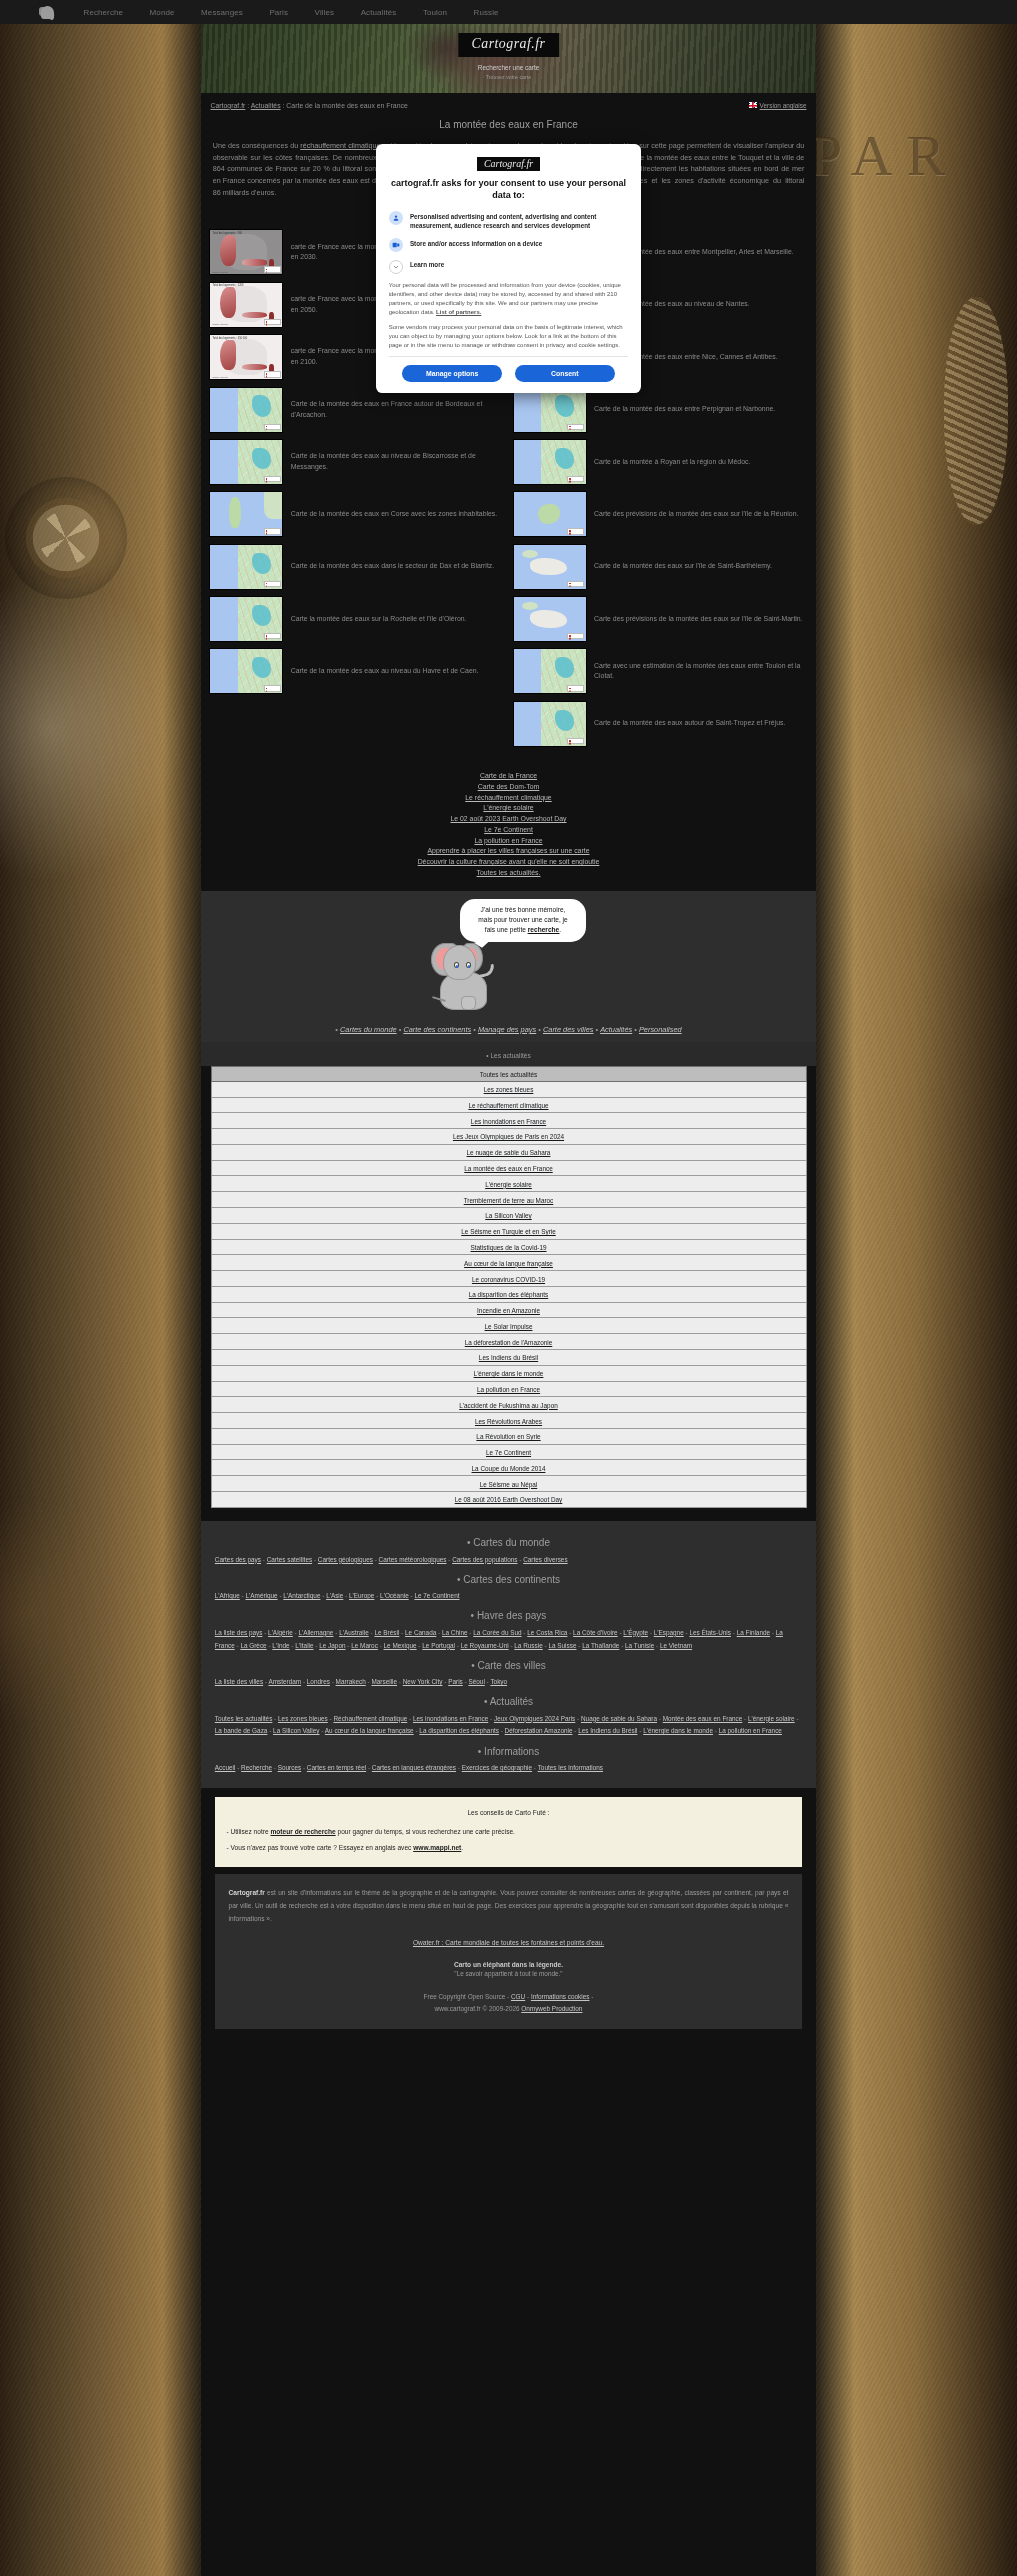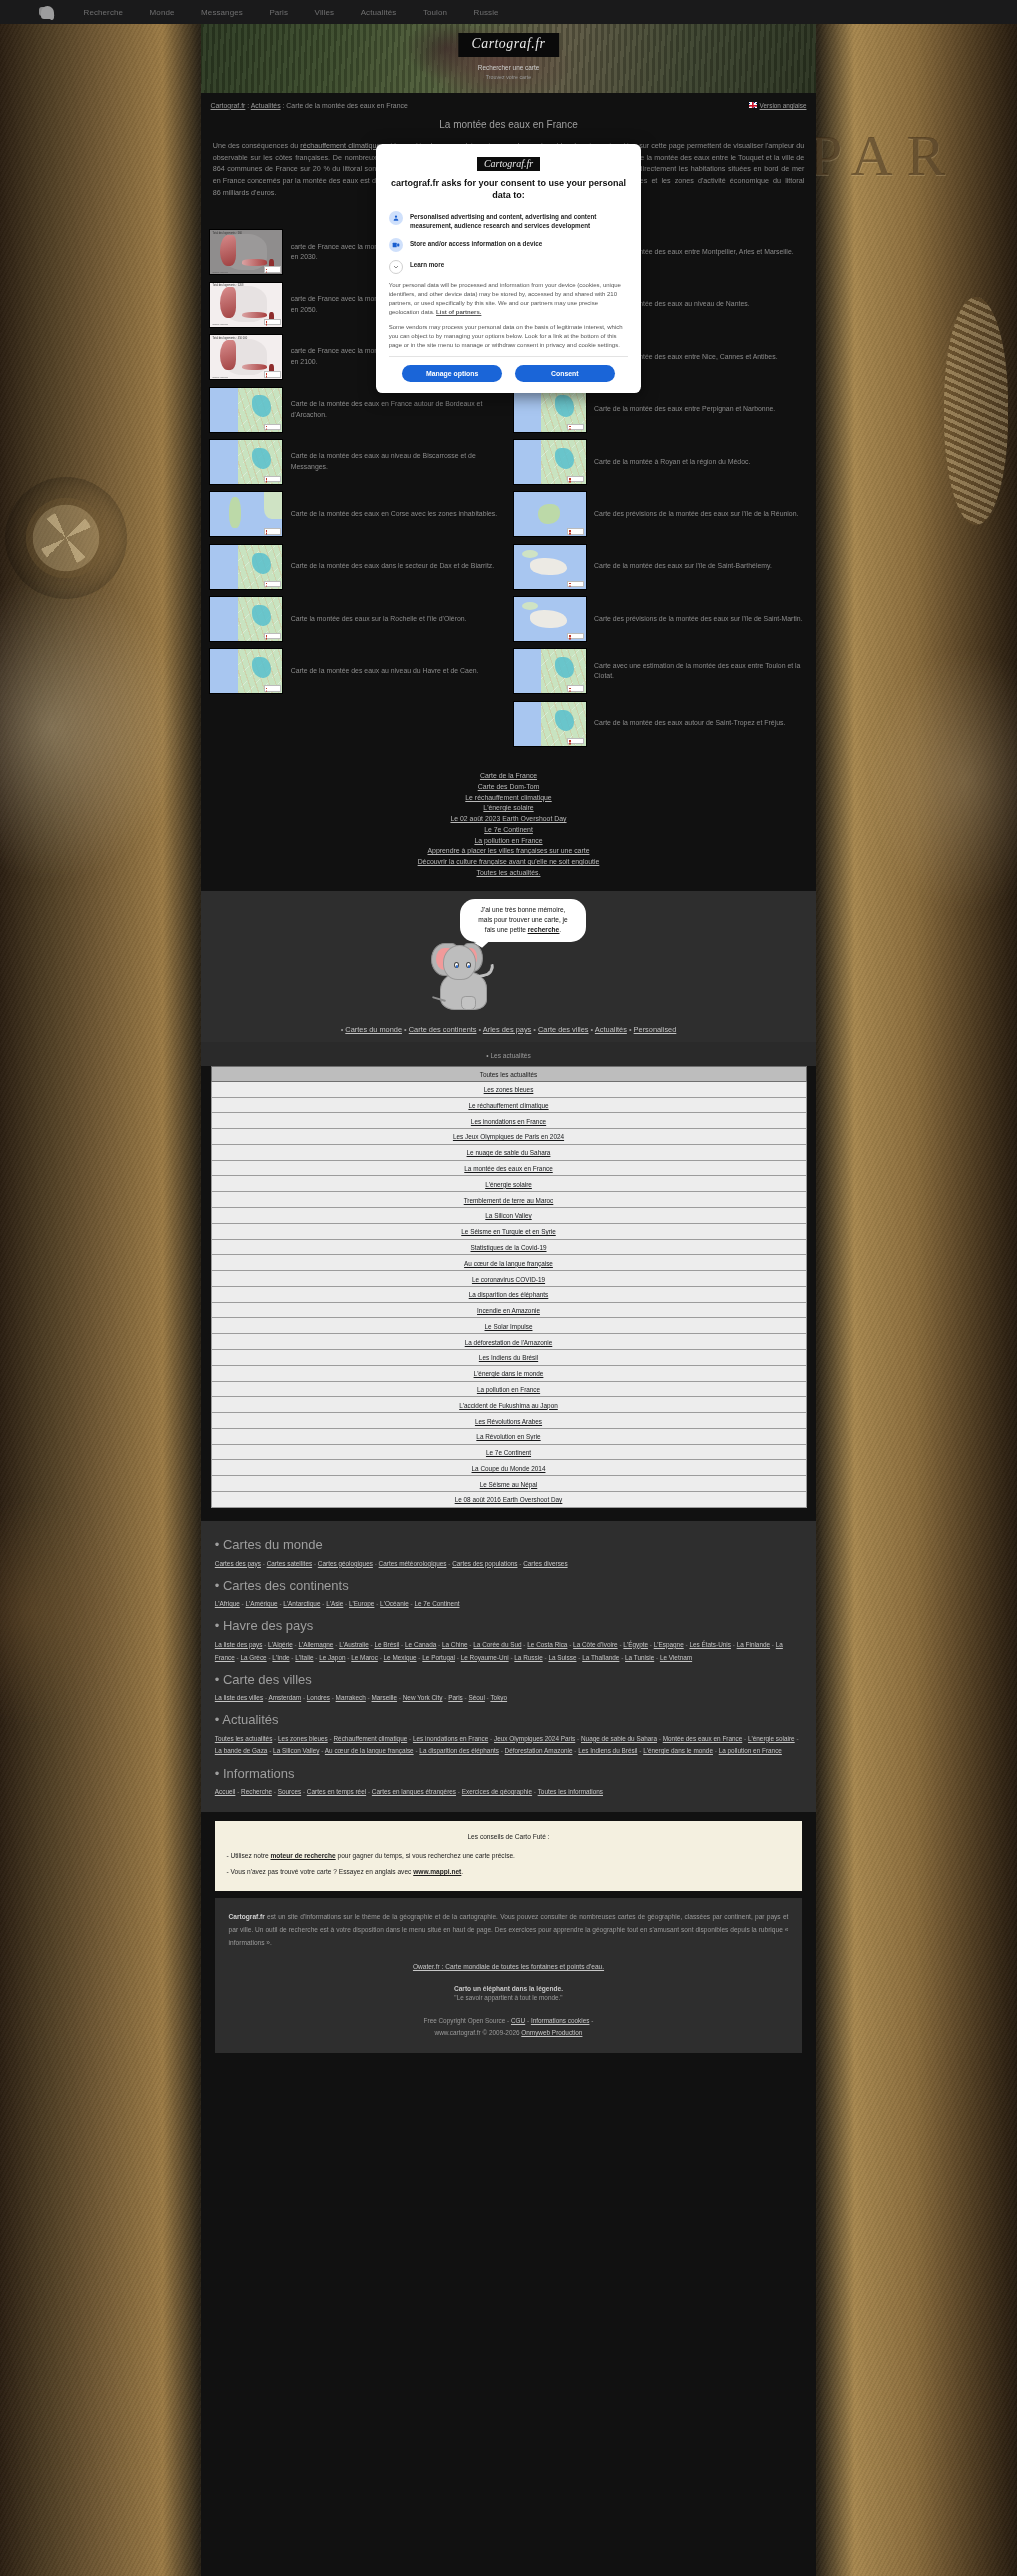--- a/index.html
+++ b/index.html
@@ -311,42 +311,42 @@
   .eleph .tail {
     position:absolute; left:1.1px; top:57px; width:13.8px; height:2.1px;
     background:#8e8e8e; border-radius:1.6px; transform: rotate(16deg);
   }
 
   
   .midnav {
     background:#2e2e2e; text-align:center; padding: 7.4px 0 8.5px;
     color:#9a9a9a; font-size:7.4px;
   }
-  .midnav a { color:#c2c2c2; text-decoration: underline; }
+  .midnav a { color:#c2c2c2; text-decoration: underline; font-style: italic; }
   .sectitle {
     background:#2a2a2a; text-align:center; color:#9a9a9a;
     font-size:6.6px; padding: 9.5px 0 7.4px;
   }
 
   
   .tablewrap { padding: 0 9.5px 12.7px; }
   table.news { width:100%; border-collapse: collapse; }
   table.news th {
     background:#bdbdbd; color:#1a1a1a; font-size:6.4px; font-weight:400;
     padding: 3.2px 0; border:0.5px solid #6f6f6f;
   }
   table.news td {
     background:#ededed; text-align:center; padding: 2.4px 0;
     border:0.5px solid #9c9c9c;
   }
   table.news td a { color:#16181a; font-size:6.4px; text-decoration: underline; }
 
   
   .sitemap { background:#2e2e2e; padding: 9.5px 13.8px 13.8px; }
-  .sm-h { color:#9e9e9e; font-size:13px; margin: 7.4px 0 5.3px; }
+  .sm-h { color:#9e9e9e; font-size:10px; margin: 7.4px 0 5.3px; text-align: center; }
   .sm-links { font-size:6.4px; line-height:2.0; color:#8f8f8f; }
   .sm-links a { color:#c6c6c6; text-decoration: underline; }
   .sm-sep { color:#8f8f8f; }
 
   
   .tips {
     margin: 8.5px 13.8px 0; background:#f4f0e0; color:#1c1c1c;
     padding: 8.5px 11.7px 10.6px; font-size:6.6px; line-height: 2.4;
   }
   .tips .tips-h { text-align:center; display:block; margin-bottom:3.2px; }
@@ -664,21 +664,21 @@
           <div class="head"></div>
         <div class="eye-l"></div>
           <div class="eye-r"></div>
         <div class="trunk"></div>
           <div class="legf"></div>
           <div class="tail"></div>
       </div>
     </div>
   </div>
 
-  <div class="midnav" id="midnav"><span> • </span><a href="#">Cartes du monde</a><span> • </span><a href="#">Carte des continents</a><span> • </span><a href="#">Arles des pays</a><span> • </span><a href="#">Carte des villes</a><span> • </span><a href="#">Actualités</a><span> • </span><a href="#">Personalised</a></div>
+  <div class="midnav" id="midnav"><span> • </span><a href="#">Cartes du monde</a><span> • </span><a href="#">Carte des continents</a><span> • </span><a href="#">Manage des pays</a><span> • </span><a href="#">Carte des villes</a><span> • </span><a href="#">Actualités</a><span> • </span><a href="#">Personalised</a></div>
   <div class="sectitle">• Les actualités</div>
 
   <div class="tablewrap">
     <table class="news">
       <thead>
           <tr>
             <th>Toutes les actualités</th>
           </tr>
         </thead>
       <tbody id="news-body">

